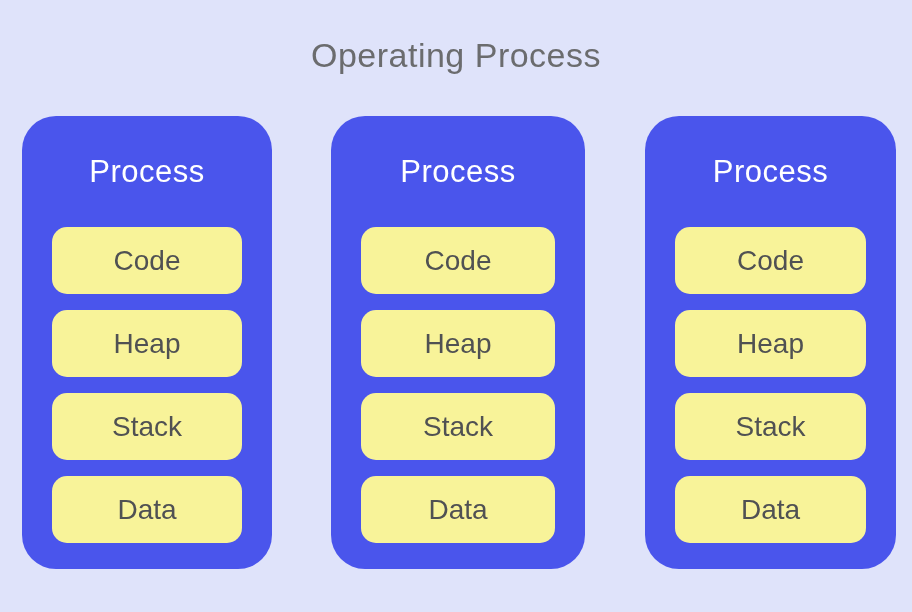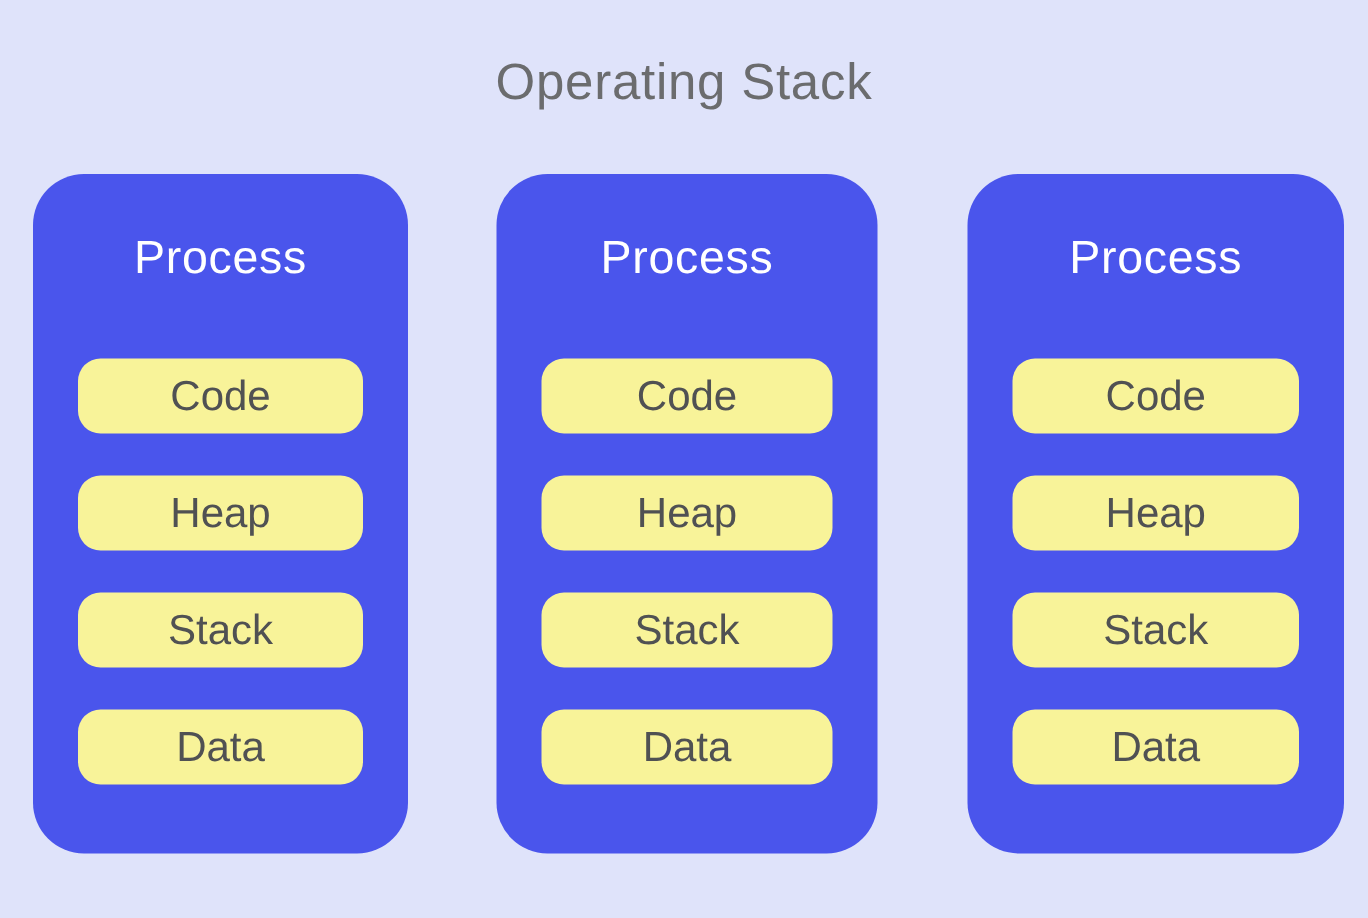--- a/index.html
+++ b/index.html
@@ -50,36 +50,35 @@
     font-weight: 400;
     letter-spacing: 0.5px;
   }
   .segments {
     display: flex;
     flex-direction: column;
     gap: 16px;
     flex: none;
   }
   .segment {
-    height: 50px;
+    height: 67px;
     flex: none;
     background: var(--segment, #f8f399);
     border-radius: 15px;
     display: flex;
     align-items: center;
     justify-content: center;
     font-size: 28px;
     color: var(--segment-text, #505153);
-    margin-top: 12px;
   }
 </style>
 </head>
 <body>
 
-<div class="page-title">Operating Stack</div>
+<div class="page-title">Operating Process</div>
 
 <div class="process-card card-0">
   <div class="card-title">Process</div>
   <div class="segments">
     <div class="segment">Code</div>
     <div class="segment">Heap</div>
     <div class="segment">Stack</div>
     <div class="segment">Data</div>
   </div>
 </div>

